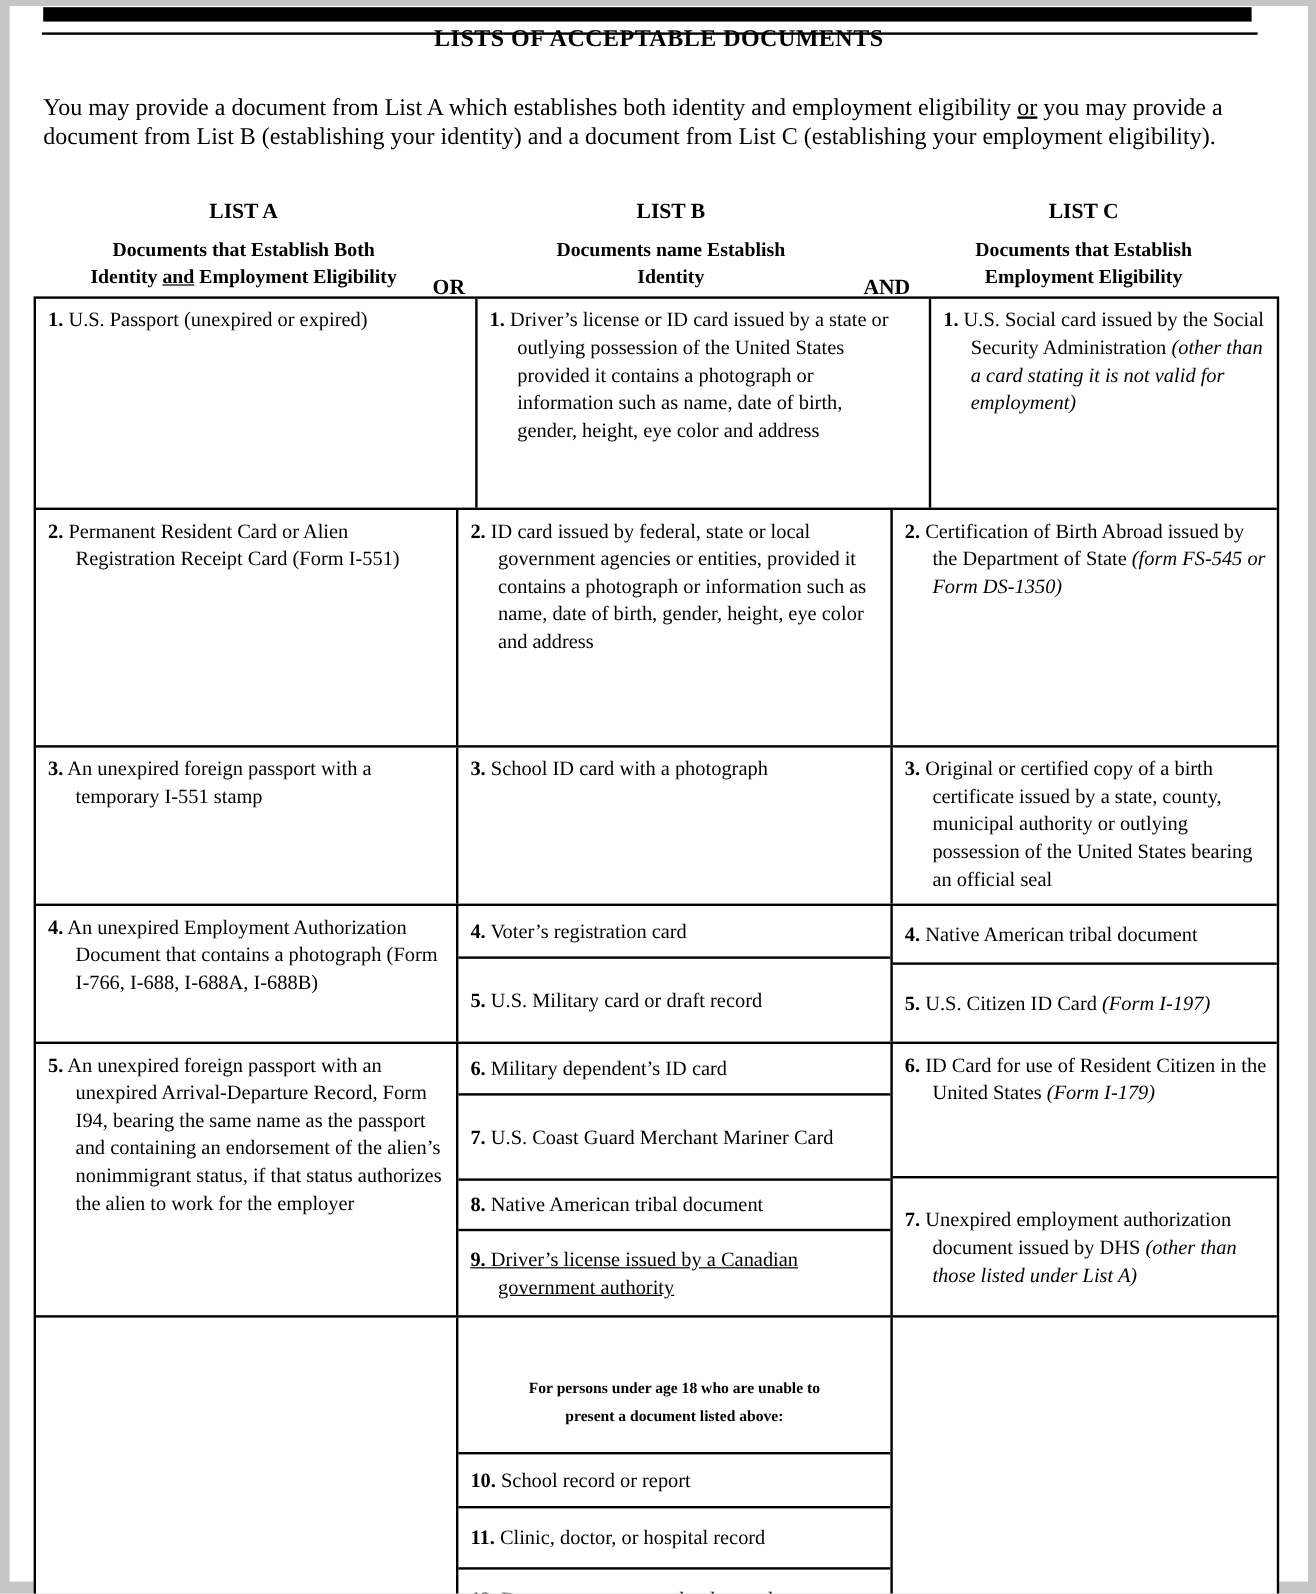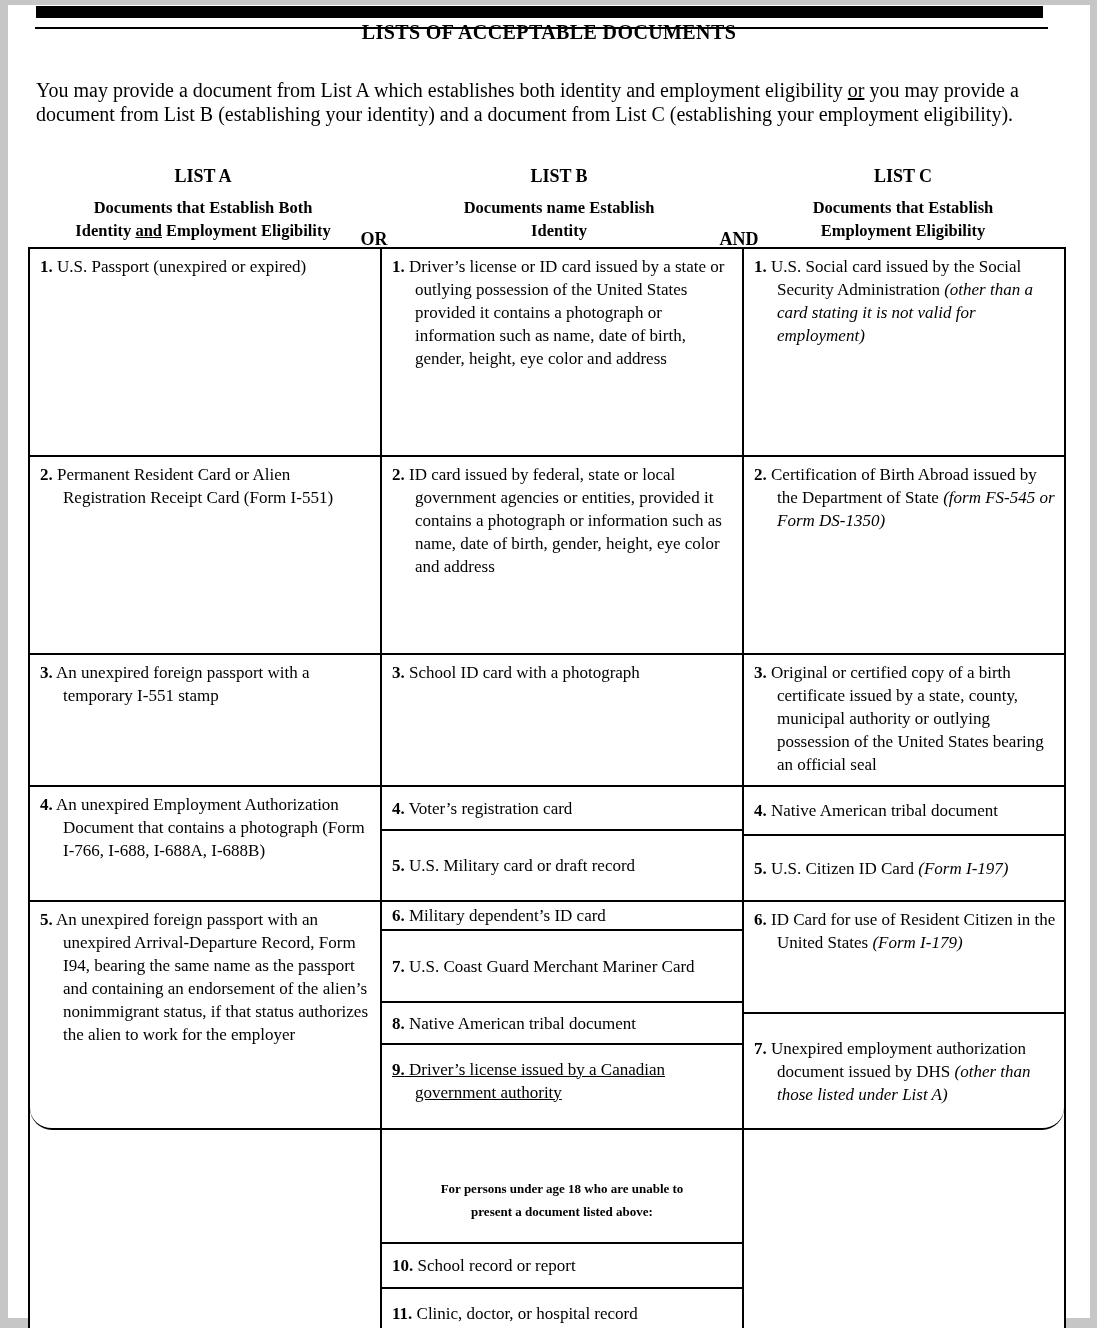--- a/index.html
+++ b/index.html
@@ -76,21 +76,21 @@
       <div class="hcol c">
         <div class="list-title">LIST C</div>
         <div class="list-sub">Documents that Establish Employment Eligibility</div>
       </div>
     </div>
     <div class="conj or">OR</div>
     <div class="conj and">AND</div>
   </div>
 
   <div class="table">
-      <div class="trow" style="height: 208px;">
+      <div class="trow" style="height: 176px; gap: 16px;">
         <div class="cell a">
           <div class="sub fill">
             <div class="item"><b>1.</b> U.S. Passport (unexpired or expired)</div>
           </div>
         </div>
         <div class="cell b">
           <div class="sub fill">
             <div class="item"><b>1.</b> Driver’s license or ID card issued by a state or outlying possession of the United States provided it contains a photograph or information such as name, date of birth, gender, height, eye color and address</div>
           </div>
         </div>
@@ -150,28 +150,28 @@
         </div>
         <div class="cell c">
           <div class="sub vcenter divider" style="height: 50px;">
             <div class="item"><b>4.</b> Native American tribal document</div>
           </div>
           <div class="sub vcenter" style="height: 65px;">
             <div class="item"><b>5.</b> U.S. Citizen ID Card <i>(Form I-197)</i></div>
           </div>
         </div>
       </div>
-      <div class="trow" style="height: 228px; border-radius: 22px;">
+      <div class="trow" style="height: 228px;">
         <div class="cell a">
           <div class="sub fill">
             <div class="item"><b>5.</b> An unexpired foreign passport with an unexpired Arrival-Departure Record, Form I94, bearing the same name as the passport and containing an endorsement of the alien’s nonimmigrant status, if that status authorizes the alien to work for the employer</div>
           </div>
         </div>
         <div class="cell b">
-          <div class="sub vcenter divider" style="height: 29px;">
+          <div class="sub vcenter divider" style="height: 43px;">
             <div class="item"><b>6.</b> Military dependent’s ID card</div>
           </div>
           <div class="sub vcenter divider" style="height: 72px;">
             <div class="item"><b>7.</b> U.S. Coast Guard Merchant Mariner Card</div>
           </div>
           <div class="sub vcenter divider" style="height: 42px;">
             <div class="item"><b>8.</b> Native American tribal document</div>
           </div>
           <div class="sub vcenter" style="height: 71px; text-decoration: underline;">
             <div class="item"><b>9.</b> Driver’s license issued by a Canadian government authority</div>

